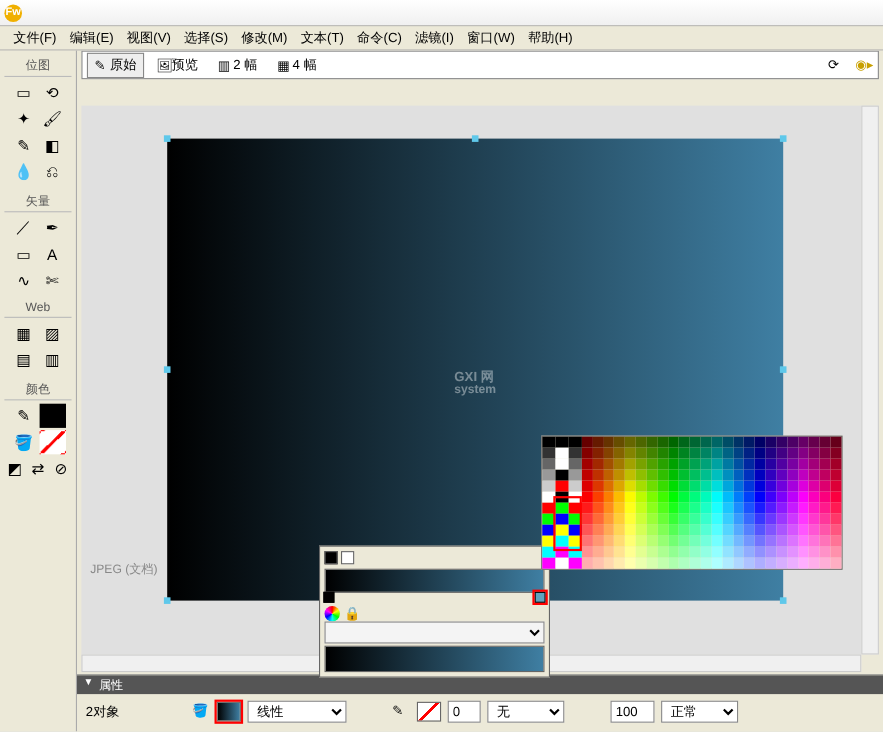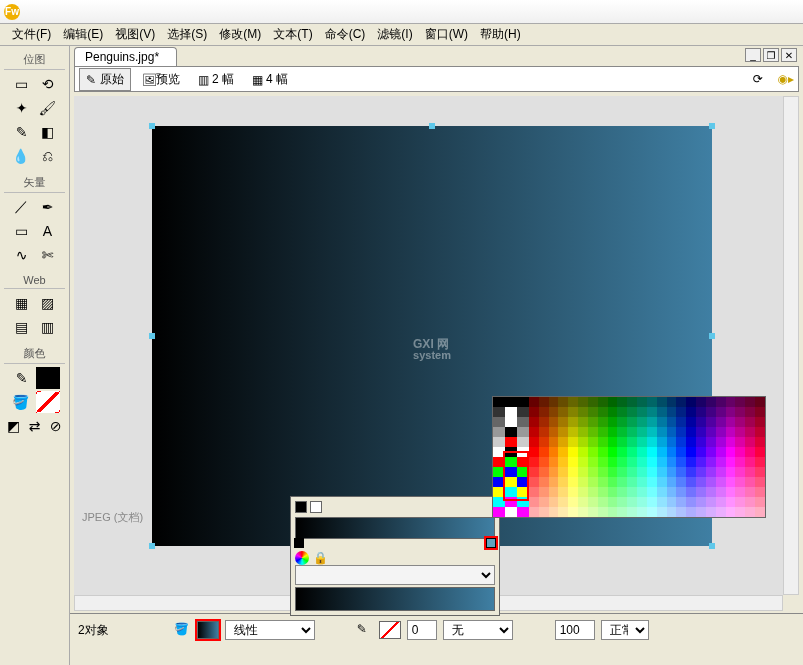--- a/index.html
+++ b/index.html
@@ -163,30 +163,20 @@
       </div>
       <div class="tool-row">
         <div class="tool-btn">◩</div>
         <div class="tool-btn">⇄</div>
         <div class="tool-btn">⊘</div>
       </div>
     </div>
   </div>
 
   <div class="workspace">
-    <div class="tab-bar">
-      <div class="tab">
-        <span>Penguins.jpg*</span>&nbsp;&nbsp;
-      </div>
-      <div class="window-controls">
-        <span>_</span>
-        <span>❐</span>
-        <span>✕</span>
-      </div>
-    </div>
 
     <div class="preview-bar">
       <div class="pbtn active">
           <span class="ico">✎</span>
           <span>原始</span>
         </div>
       <div class="pbtn">
           <span class="ico">🖼</span>
           <span>预览</span>
         </div>
@@ -578,29 +568,30 @@
             <div class="cp-cell" style="background: rgb(255, 174, 255);"></div>
             <div class="cp-cell" style="background: rgb(255, 174, 235);"></div>
             <div class="cp-cell" style="background: rgb(255, 174, 215);"></div>
             <div class="cp-cell" style="background: rgb(255, 174, 194);"></div>
           </div>
       </div>
       <div class="cp-redbox"></div>
     </div>
 
     <div class="props-panel">
+      <div class="props-title">属性</div>
       <div class="props-body">
         <span style="margin-right:60px;">2对象</span>
         <span class="paint-icon">🪣</span>
         <div class="fillswatch"></div>
         <select style="width:90px;"><option>线性</option></select>
         <span style="width:30px;"></span>
         <span class="paint-icon">✎</span>
         <div class="strokeswatch"></div>
         <input style="width: 30px;" value="0">
         <select style="width:70px;"><option>无</option></select>
         <span style="width:30px;"></span>
         <input style="width: 40px;" value="100">
-        <select style="width:48px;"><option>正常</option></select>
+        <select style="width:70px;"><option>正常</option></select>
       </div>
     </div>
   </div>
 </div>
 
 </body></html>

